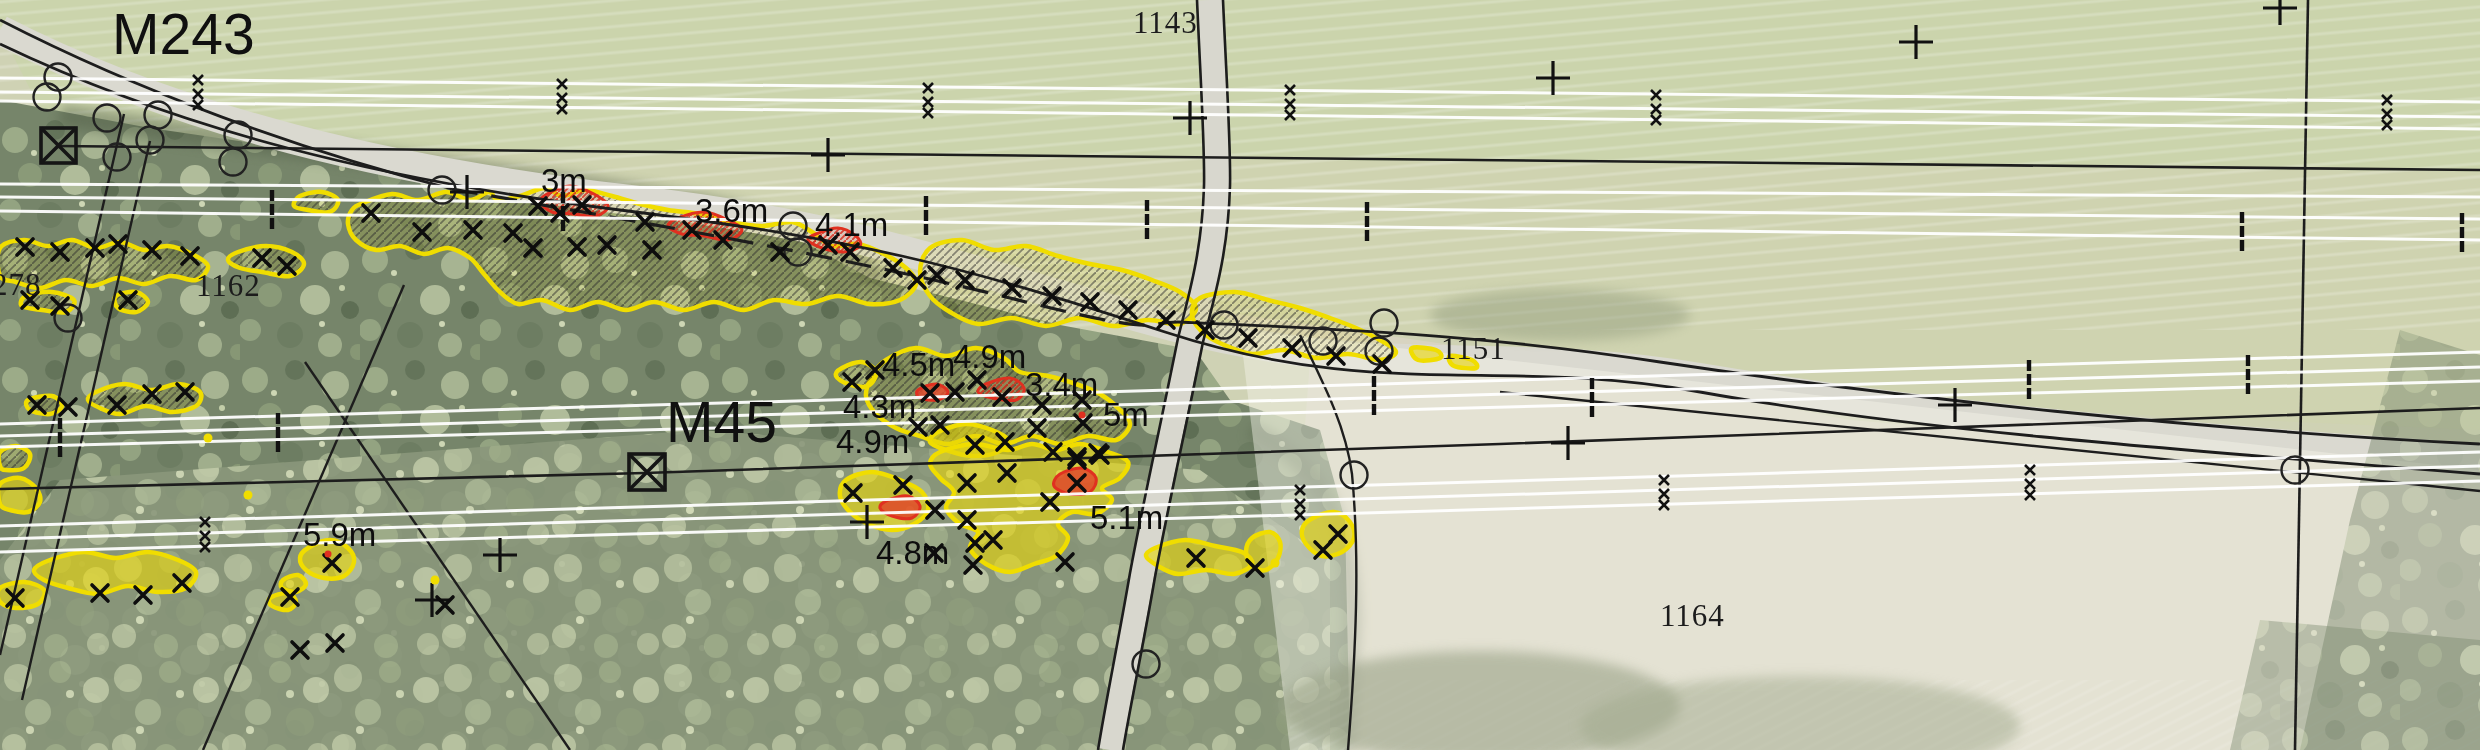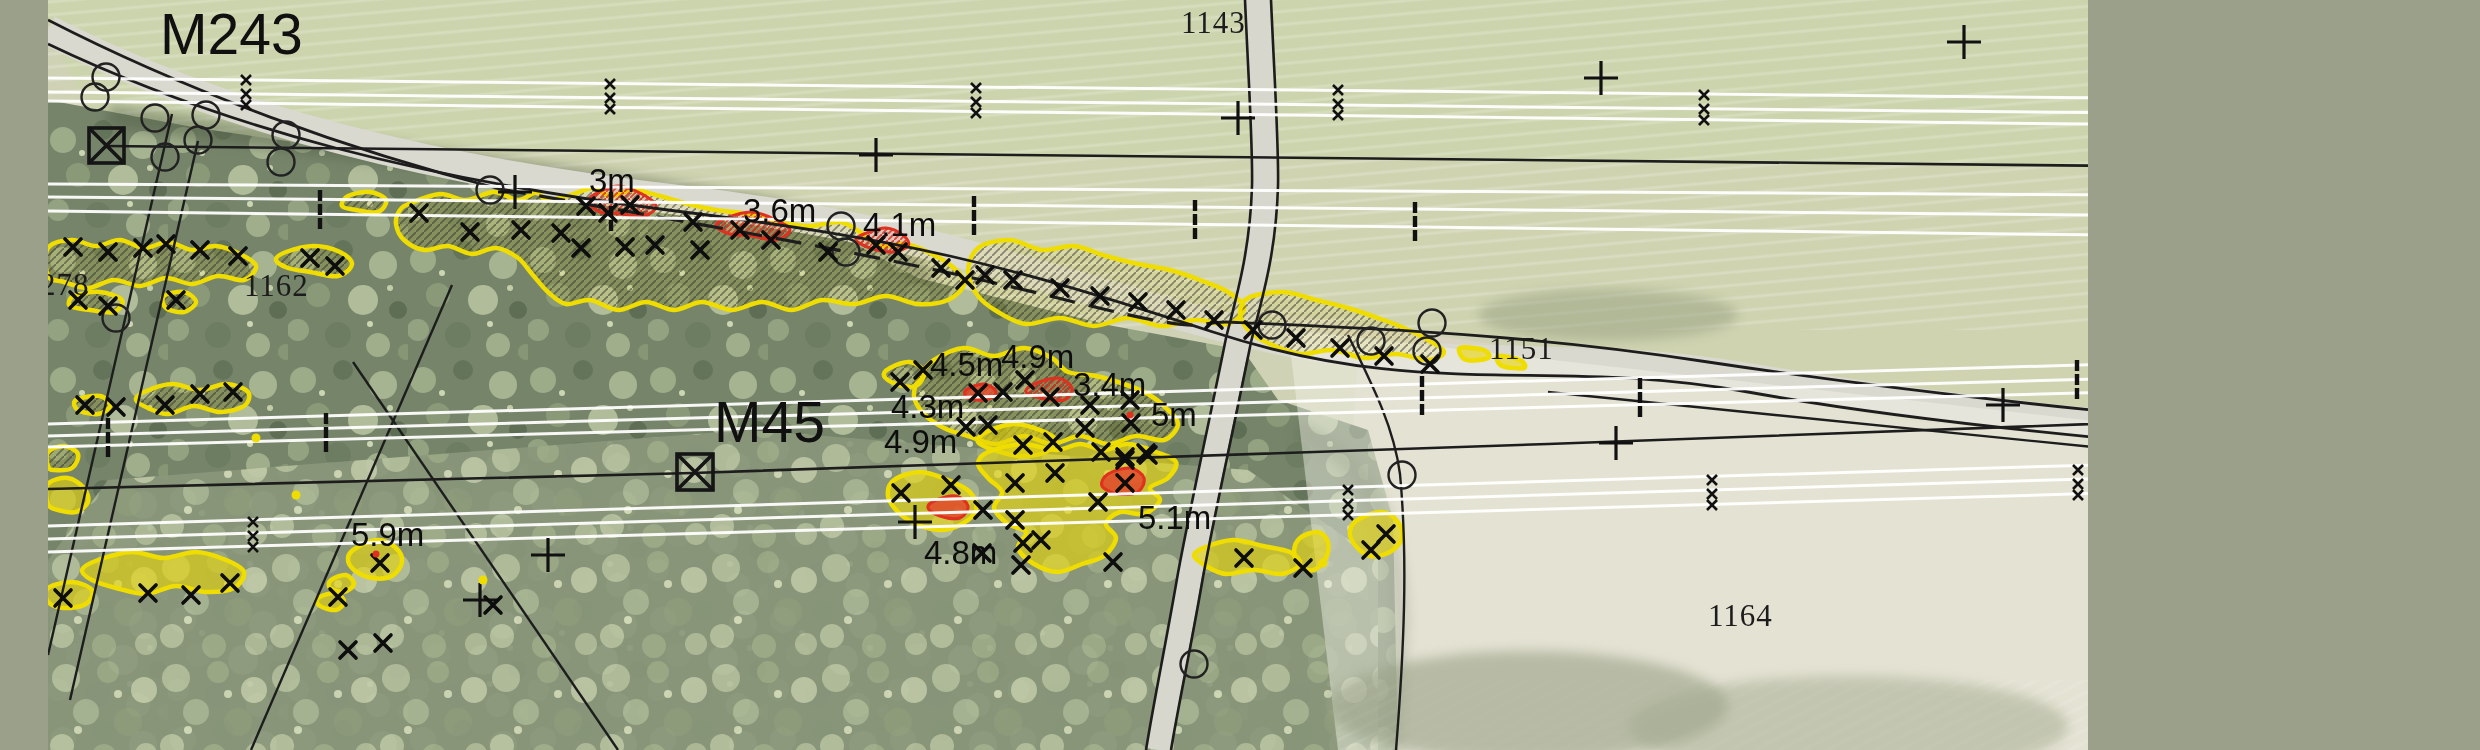--- a/index.html
+++ b/index.html
@@ -1,16 +1,16 @@
 <!DOCTYPE html>
 <html><head>
 <meta charset="utf-8">
 <style>
   html,body{margin:0;padding:0;background:#9aa08a;}
-  .stage{position:relative;width:2040px;height:750px;overflow:hidden;margin-left:48px;}
+  .stage{position:relative;width:2480px;height:750px;overflow:hidden;}
   svg{display:block;}
   .dist{font:500 33px "Liberation Sans", sans-serif;fill:#0d0d0d;}
   .parcel{font:400 31px "Liberation Serif", serif;fill:#1c1c1c;letter-spacing:1px;}
   .mast-label{font:500 57px "Liberation Sans", sans-serif;fill:#101010;}
   .blk{stroke:#1d1d1d;fill:none;}
   .wire{stroke:#ffffff;stroke-width:3;fill:none;opacity:.94;}
 </style>
 </head>
 <body>
 

